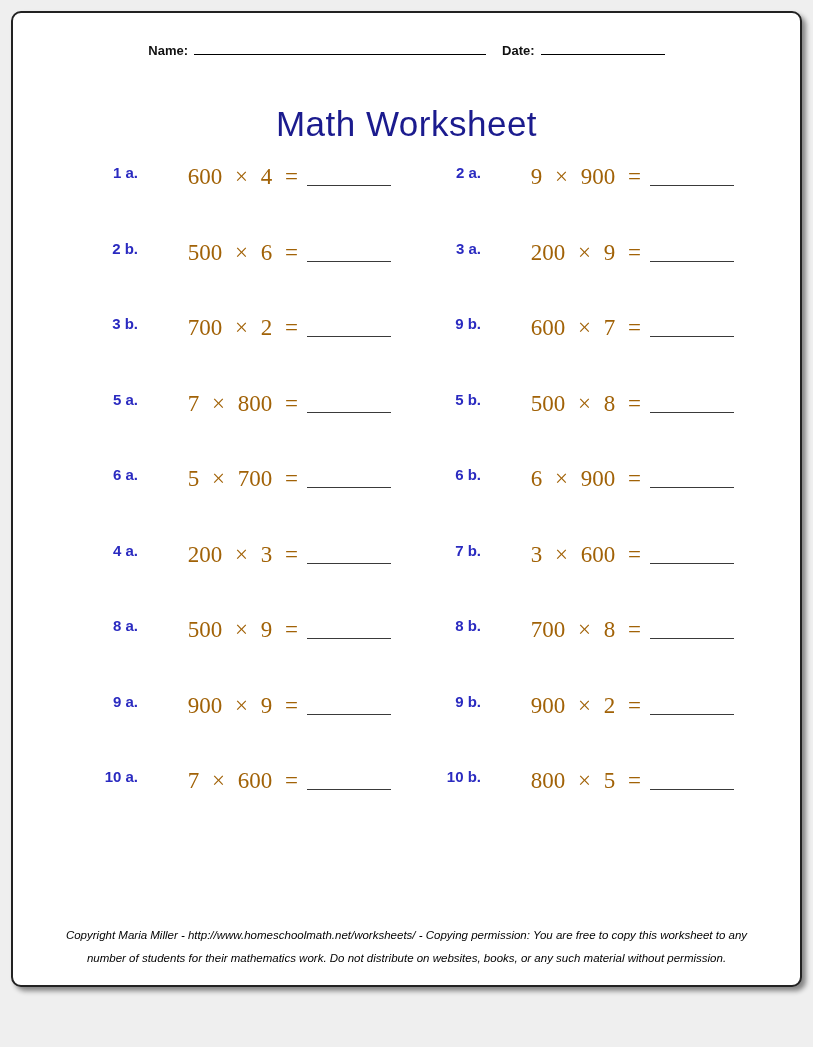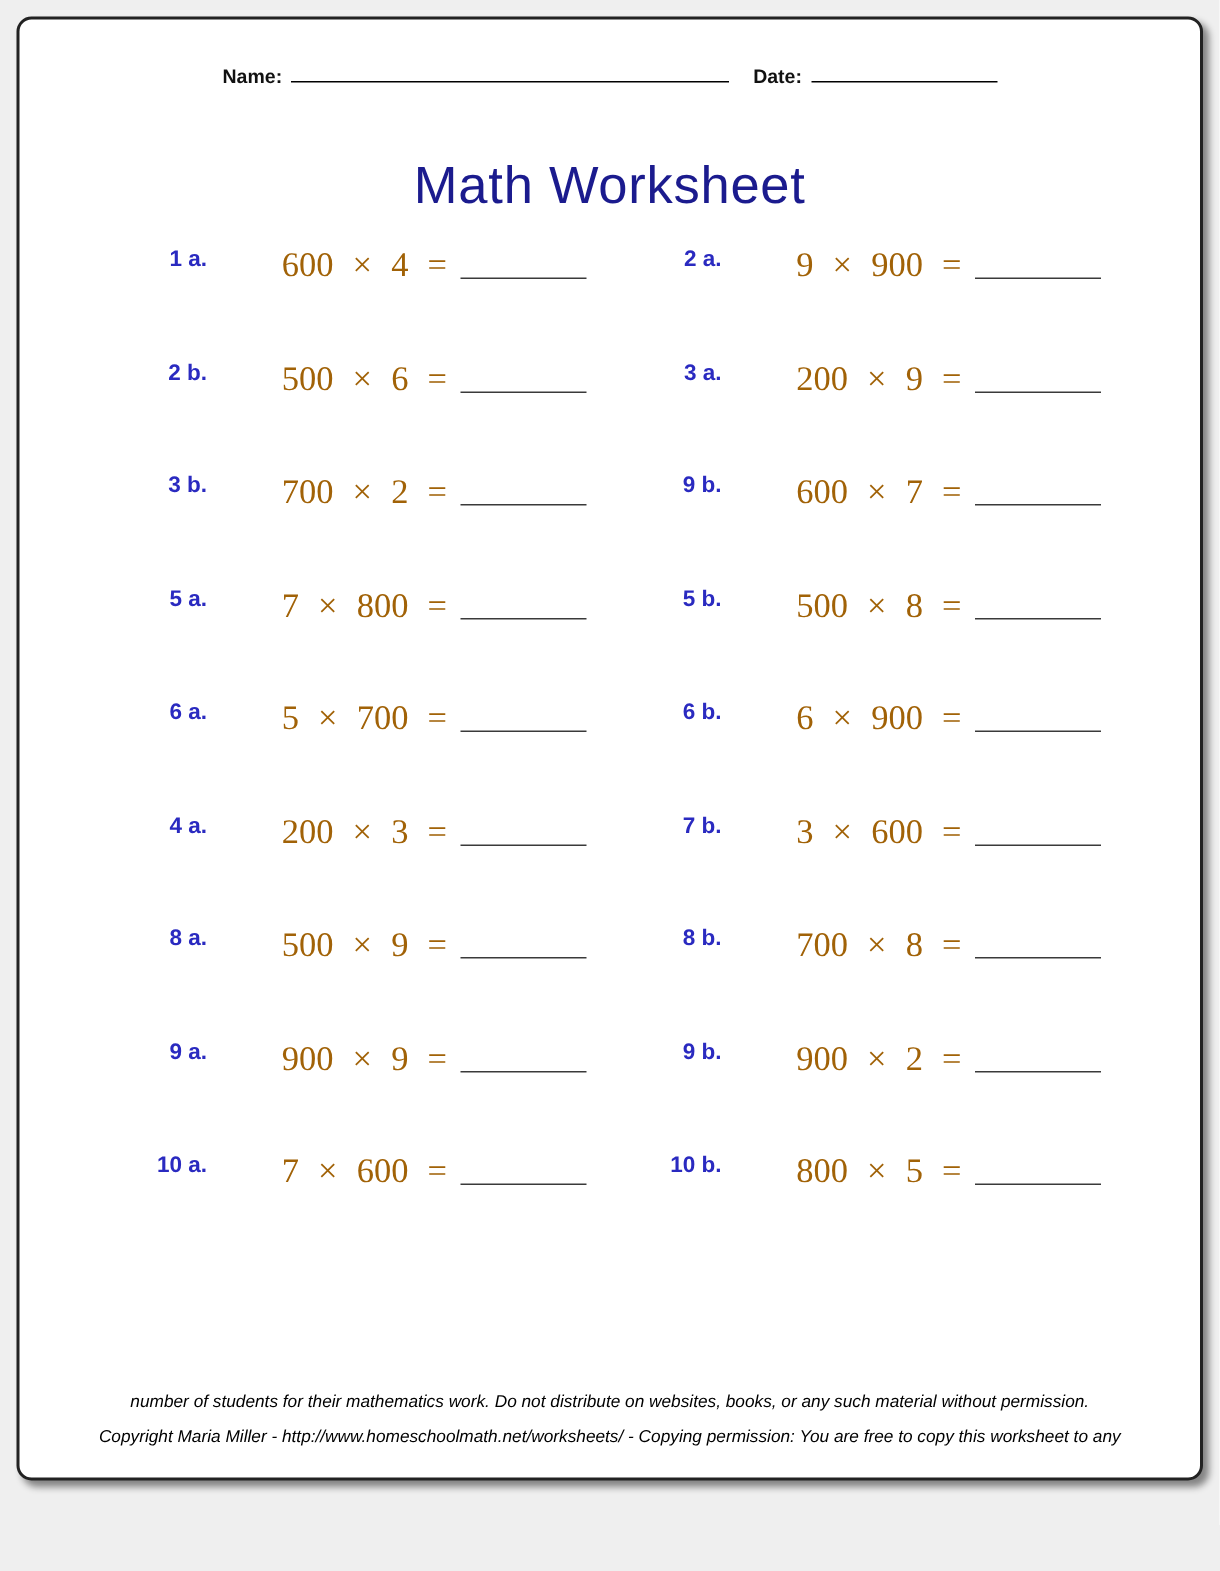--- a/index.html
+++ b/index.html
@@ -203,17 +203,17 @@
     </div>
     <div class="cell">
       <span class="plabel">10 b.</span>
       <span class="pexpr">800 × 5 =</span>
       <span class="pblank"></span>
     </div>
 
   </div>
 
   <div class="footer">
+    <div>Copyright Maria Miller - http://www.homeschoolmath.net/worksheets/ - Copying permission: You are free to copy this worksheet to any</div>
     <div>number of students for their mathematics work. Do not distribute on websites, books, or any such material without permission.</div>
-    <div>Copyright Maria Miller - http://www.homeschoolmath.net/worksheets/ - Copying permission: You are free to copy this worksheet to any</div>
   </div>
 
 </div>
 
 </body></html>

